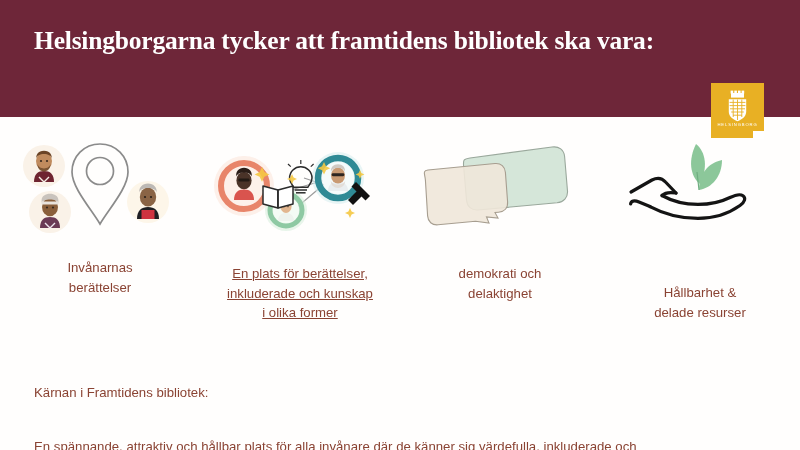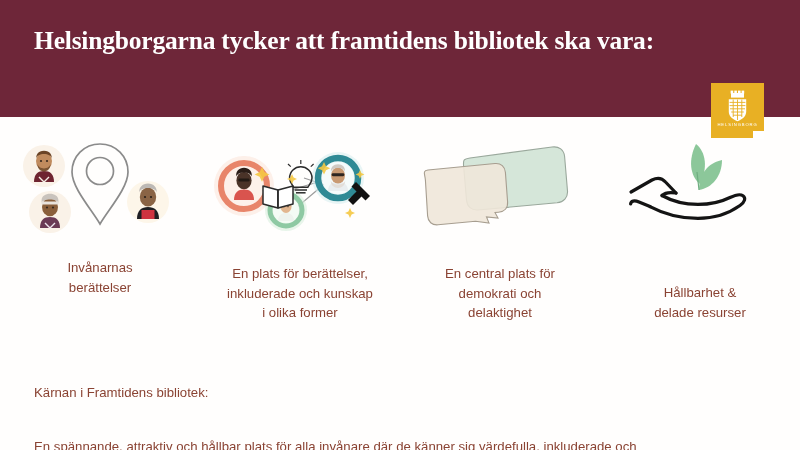--- a/index.html
+++ b/index.html
@@ -98,21 +98,21 @@
   .card-label {
     position: absolute;
     left: 8px;
     width: 184px;
     text-align: center;
     color: #8a4333;
     font-size: 13.2px;
     line-height: 19.5px;
   }
   #label-0 { top: 128px; }
-  #label-1 { top: 134px; }
+  #label-1 { top: 134px; text-decoration: underline; }
   #label-2 { top: 134px; }
   #label-3 { top: 136px; margin-top: 17px; }
 
   
   #footnote {
     position: absolute;
     left: 34px;
     top: 350px;
     width: 730px;
     color: #8a4333;
@@ -290,21 +290,20 @@
   <div class="card">
     <div class="card-art">
       <svg viewBox="0 0 200 112" width="200" height="112">
 
         <path d="M70 28 L152 17 C159 16 164 20 164.6 26.5 L167.5 61 C168 67.5 163.6 72 157 72.8 L78 80 C71.5 80.6 67 76.6 66.5 70 L63.6 36 C63 29.6 64 29 70 28 Z" fill="#cfe3d4" fill-opacity="0.88" stroke="#9aa89c" stroke-width="1.1"></path>
 
         <path d="M28 40 L95 33.5 C101 33 105 36.6 105.4 42.4 L107.6 72 C108 77.8 104.4 81.6 98.5 82.2 L95 82.5 L98 88 L86.5 87 L89 93 L75.5 91.2 L38 94.8 C32 95.3 28 91.7 27.6 85.9 L25.4 50 C25 44.2 22 40.6 28 40 Z" fill="#f0e7d9" fill-opacity="0.9" stroke="#a79e90" stroke-width="1.1"></path>
       </svg>
     </div>
     <div class="card-label" id="label-2">
-      <div>En central plats för</div>
       <div>demokrati och</div>
       <div>delaktighet</div>
     </div>
   </div>
 
   <div class="card">
     <div class="card-art">
       <svg viewBox="0 0 200 112" width="200" height="112">
 
         <path d="M96 14 C106 22 108 38 100 54 C90 46 88 30 96 14 Z" fill="#8cc79a"></path>

